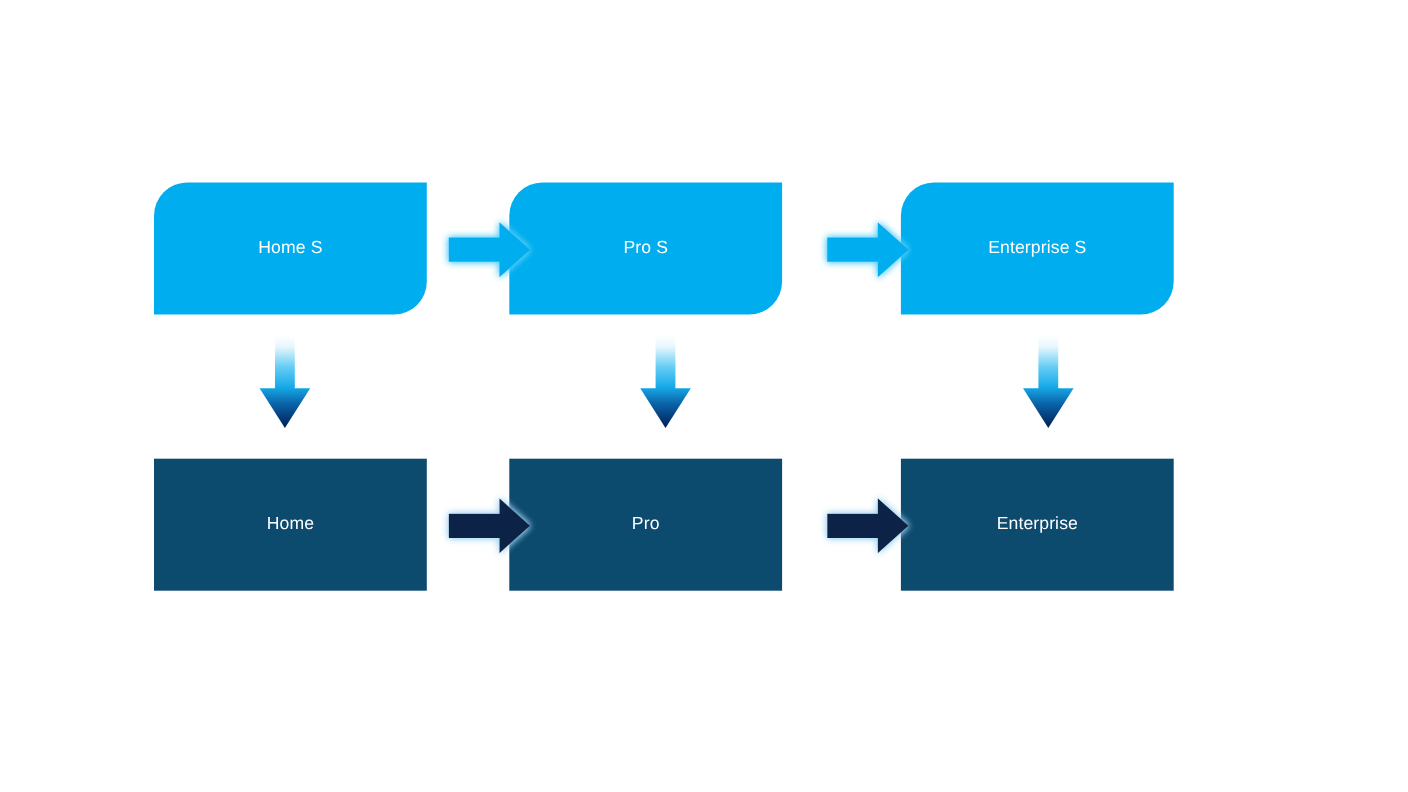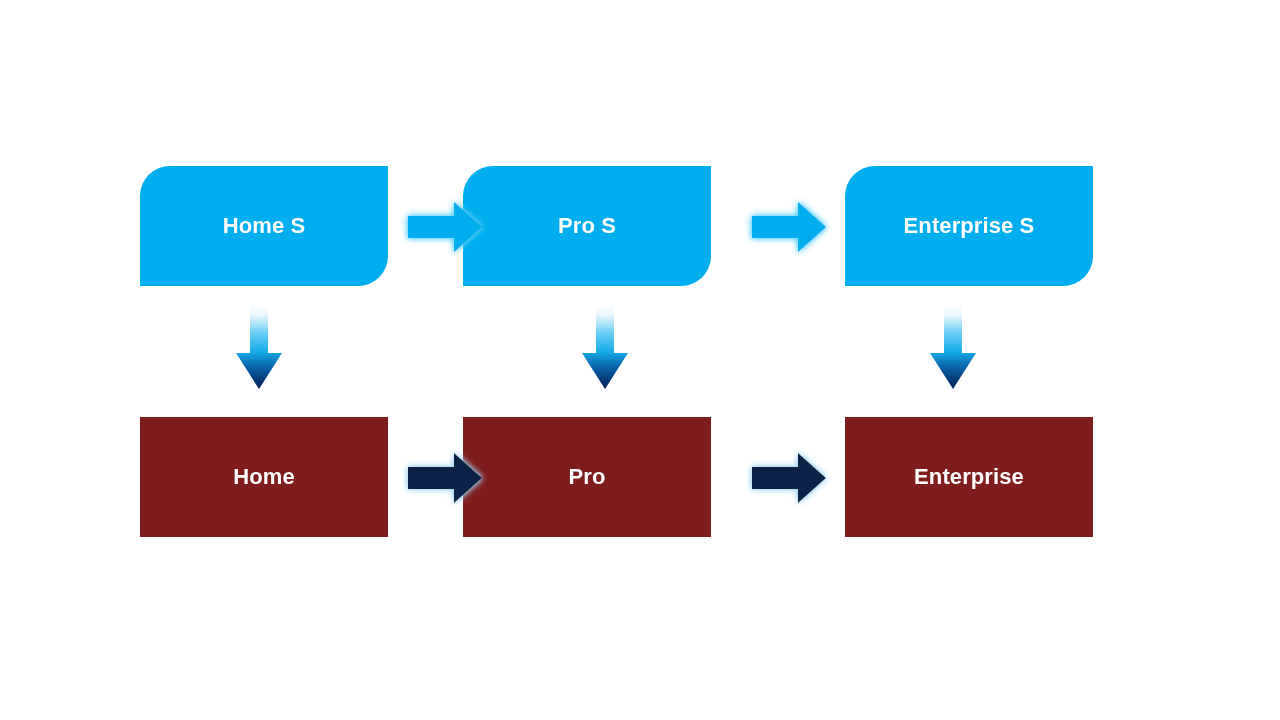--- a/index.html
+++ b/index.html
@@ -28,46 +28,46 @@
     position: absolute;
     width: 248px;
     height: 120px;
     display: flex;
     align-items: center;
     justify-content: center;
     box-sizing: border-box;
   }
   .node .node-label {
     color: #ffffff;
-    font-size: 22px;
-    font-weight: 700;
+    font-size: 16px;
+    font-weight: 400;
     line-height: 1.2;
     letter-spacing: 0.1px;
     text-align: left;
     white-space: nowrap;
     user-select: none;
   }
 
   
   .node.tier-top {
     background: #00ADEE;
     border-radius: 30px 0 30px 0;
   }
   
   .node.tier-bottom {
-    background: #7f1d1d;
+    background: #0c4a6e;
     border-radius: 0;
   }
 
   
   .r1 { top: 166px; }
   .r2 { top: 417px; }
   .c1 { left: 140px; }
   .c2 { left: 463px; }
-  .c3 { left: 845px; }
+  .c3 { left: 819px; }
 
   
   .arrow {
     position: absolute;
     display: block;
   }
   .arrow-right {
     width: 78px;
     height: 58px;
   }

